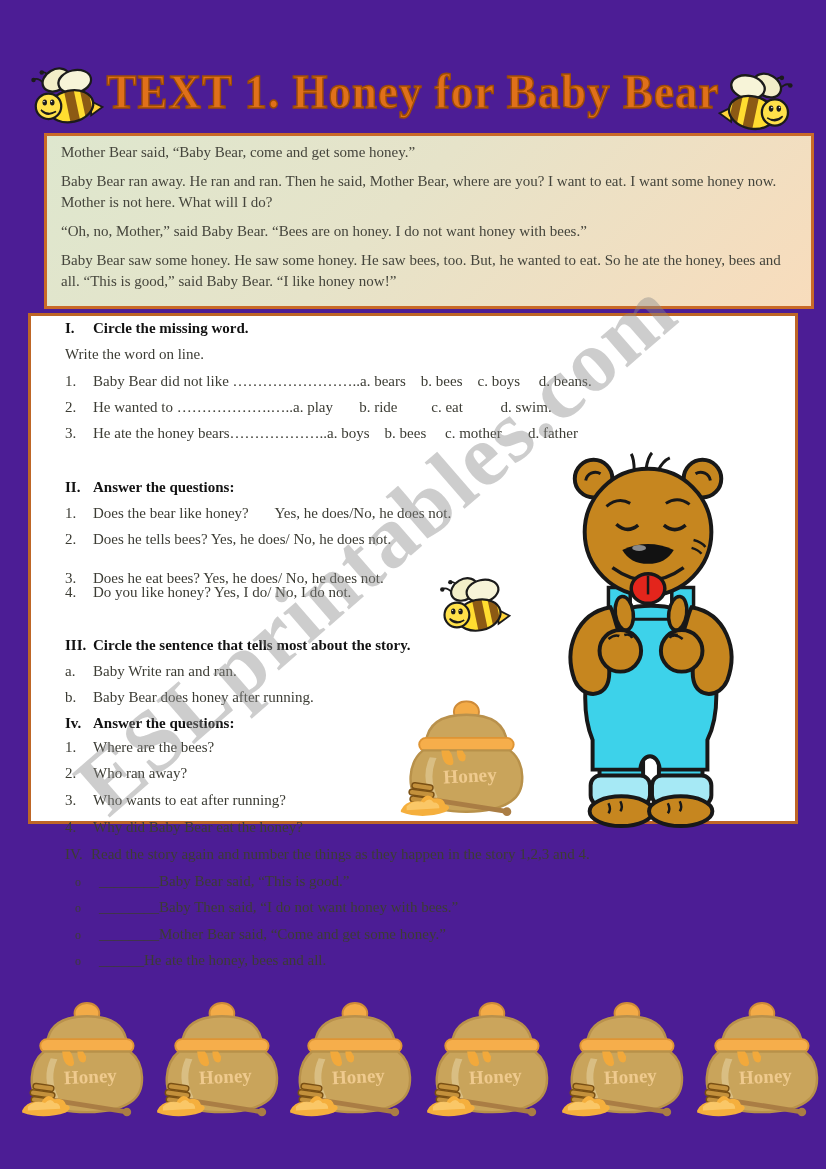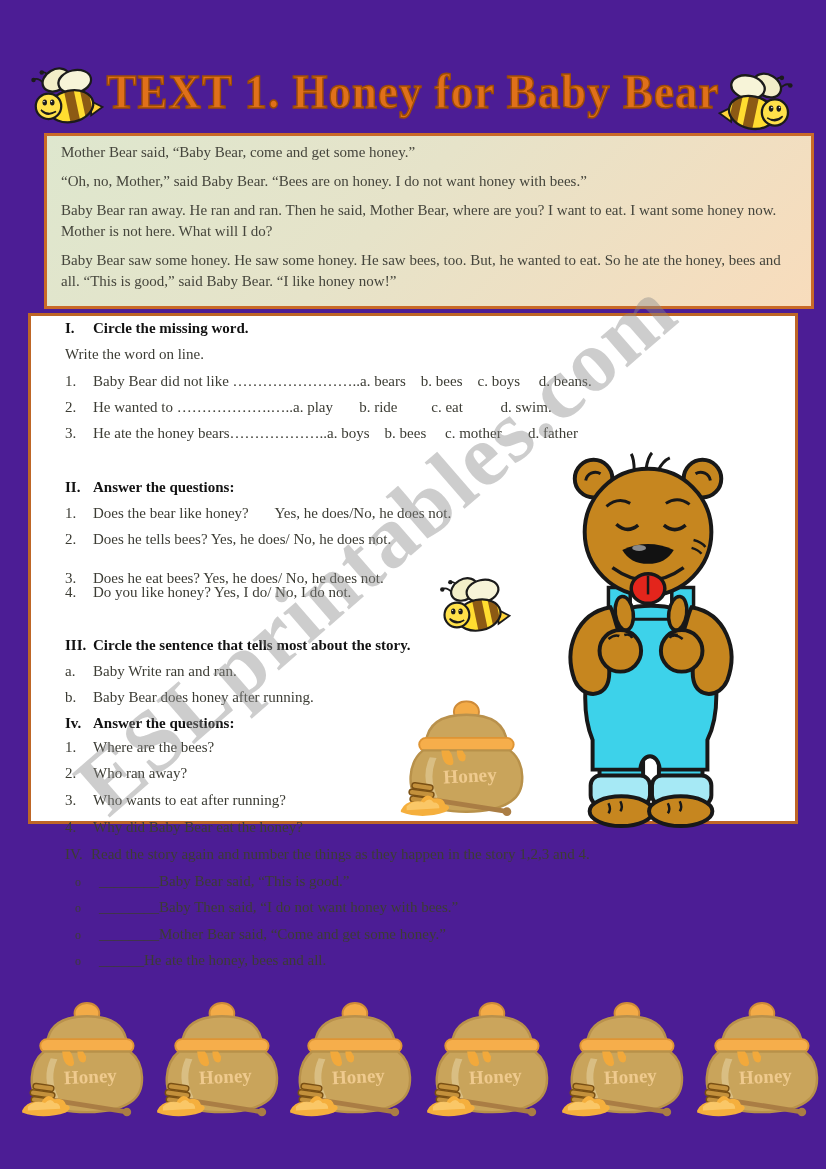--- a/index.html
+++ b/index.html
@@ -96,22 +96,22 @@
   <svg class="bee bee-left" viewBox="0 0 104 88">
       <use href="#sym-bee"></use>
     </svg>
   <div class="title">TEXT 1. Honey for Baby Bear</div>
   <svg class="bee bee-right" viewBox="0 0 104 88">
       <use href="#sym-bee"></use>
     </svg>
 
   <div class="story-box">
     <p>Mother Bear said, “Baby Bear, come and get some honey.”</p>
+    <p>Baby Bear ran away. He ran and ran. Then he said, Mother Bear, where are you? I want to eat. I want some honey now. Mother is not here. What will I do?</p>
     <p>“Oh, no, Mother,” said Baby Bear. “Bees are on honey. I do not want honey with bees.”</p>
-    <p>Baby Bear ran away. He ran and ran. Then he said, Mother Bear, where are you? I want to eat. I want some honey now. Mother is not here. What will I do?</p>
     <p>Baby Bear saw some honey. He saw some honey. He saw bees, too. But, he wanted to eat. So he ate the honey, bees and all. “This is good,” said Baby Bear. “I like honey now!”</p>
   </div>
 
   <div class="ex-box">
     <div class="ln h" style="top:4px"><span class="num">I.</span><span class="txt">Circle the missing word.</span></div>
     <div class="ln" style="top:30px">Write the word on line.</div>
     <div class="ln" style="top:57px"><span class="num">1.</span><span class="txt">Baby Bear did not like ……………………..a. bears    b. bees    c. boys     d. beans.</span></div>
     <div class="ln" style="top:83px"><span class="num">2.</span><span class="txt">He wanted to ……………….…..a. play       b. ride         c. eat          d. swim.</span></div>
     <div class="ln" style="top:109px"><span class="num">3.</span><span class="txt">He ate the honey bears………………..a. boys    b. bees     c. mother       d. father</span></div>
 

